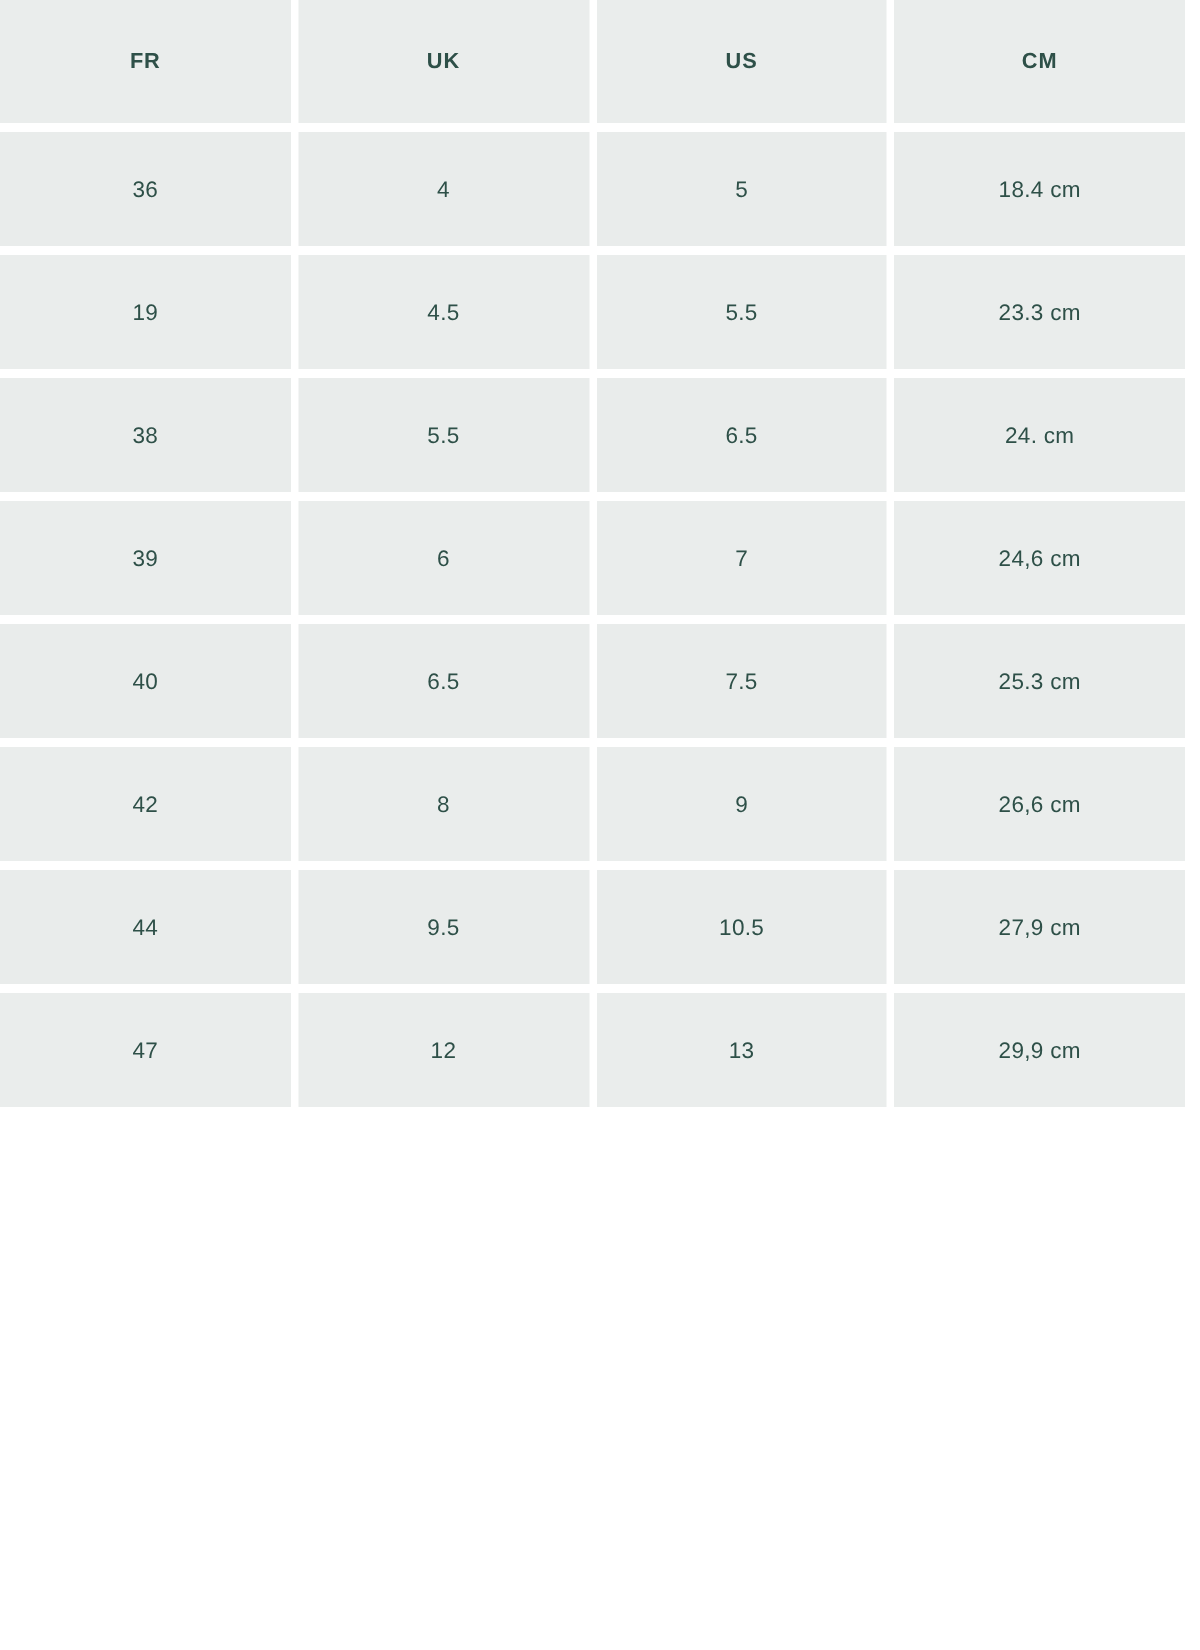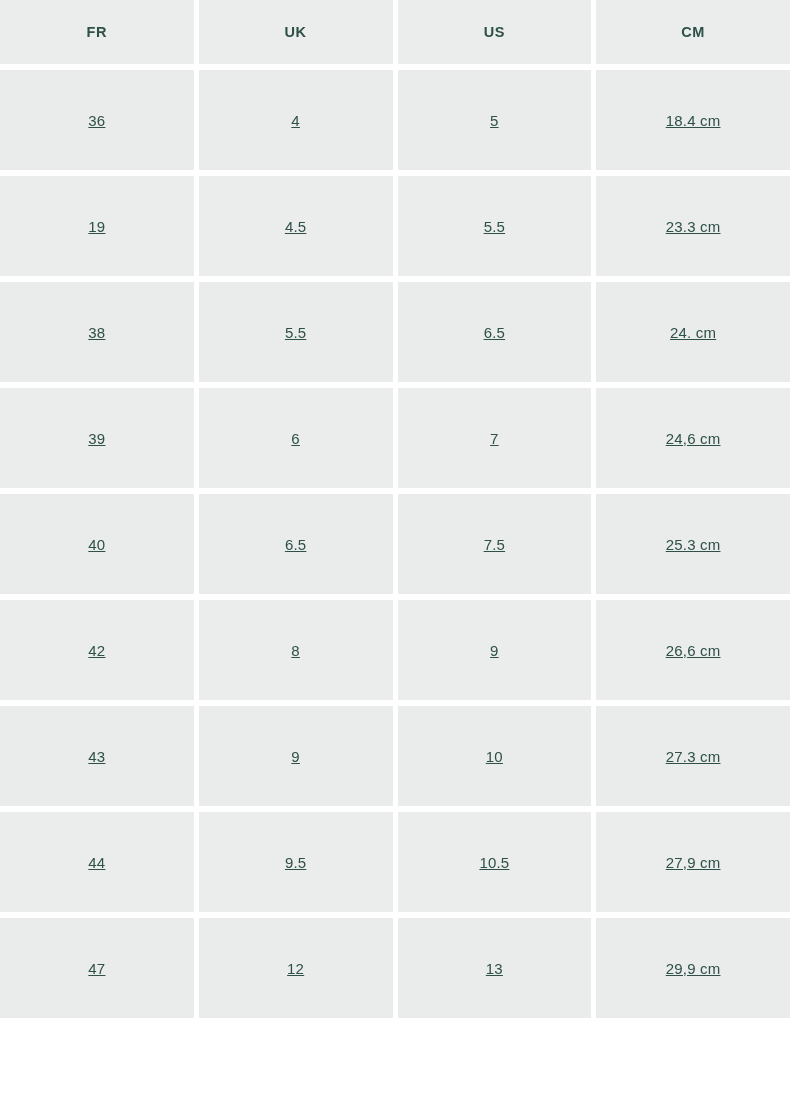--- a/index.html
+++ b/index.html
@@ -43,27 +43,26 @@
     font-size: 15px;
     letter-spacing: 0.2px;
     height: 76px;
     width: 25%;
   }
 
   .chart-row.header-row .chart-cell {
     font-weight: bold;
     font-size: 14.5px;
     letter-spacing: 0.6px;
-    height: 64px;
+    height: 82px;
   }
 
   .chart-row.body-row .chart-cell {
     font-weight: normal;
-    height: 100px;
-    text-decoration: underline;
+    height: 76px;
   }
 
   
   .chart-row.body-row:nth-child(even) .chart-cell {
     background: #e9eceb;
   }
 </style>
 </head>
 <body>
 
@@ -113,26 +112,20 @@
     </div>
 
 
     <div class="chart-row body-row">
       <div class="chart-cell">42</div>
       <div class="chart-cell">8</div>
       <div class="chart-cell">9</div>
       <div class="chart-cell">26,6 cm</div>
     </div>
 
-    <div class="chart-row body-row">
-      <div class="chart-cell">43</div>
-      <div class="chart-cell">9</div>
-      <div class="chart-cell">10</div>
-      <div class="chart-cell">27.3 cm</div>
-    </div>
 
     <div class="chart-row body-row">
       <div class="chart-cell">44</div>
       <div class="chart-cell">9.5</div>
       <div class="chart-cell">10.5</div>
       <div class="chart-cell">27,9 cm</div>
     </div>
 
 
 

